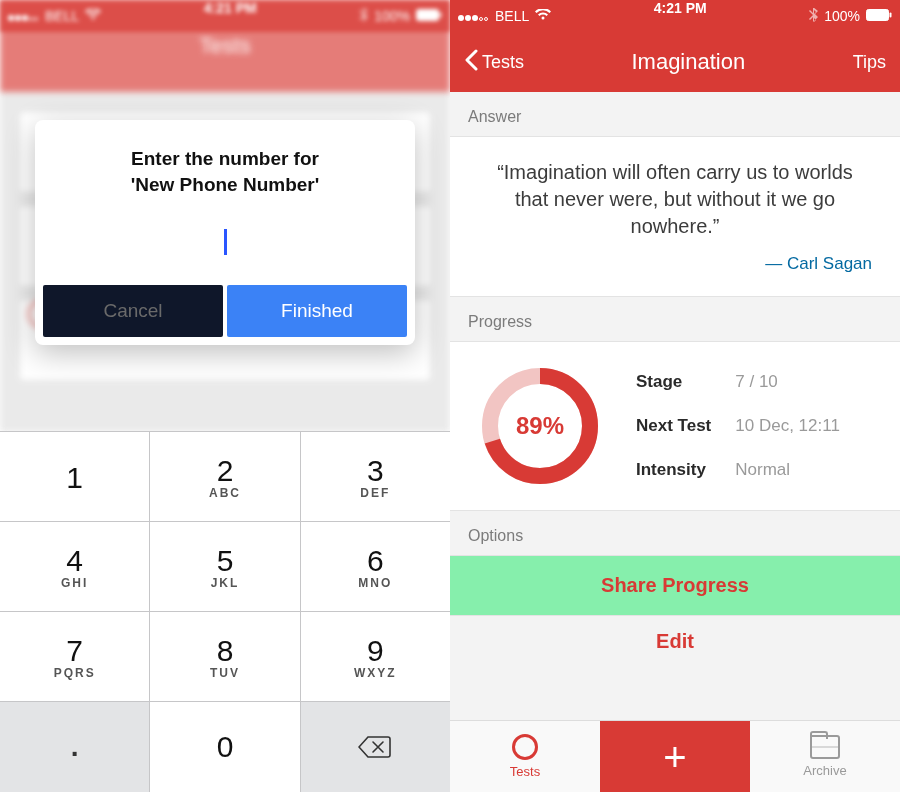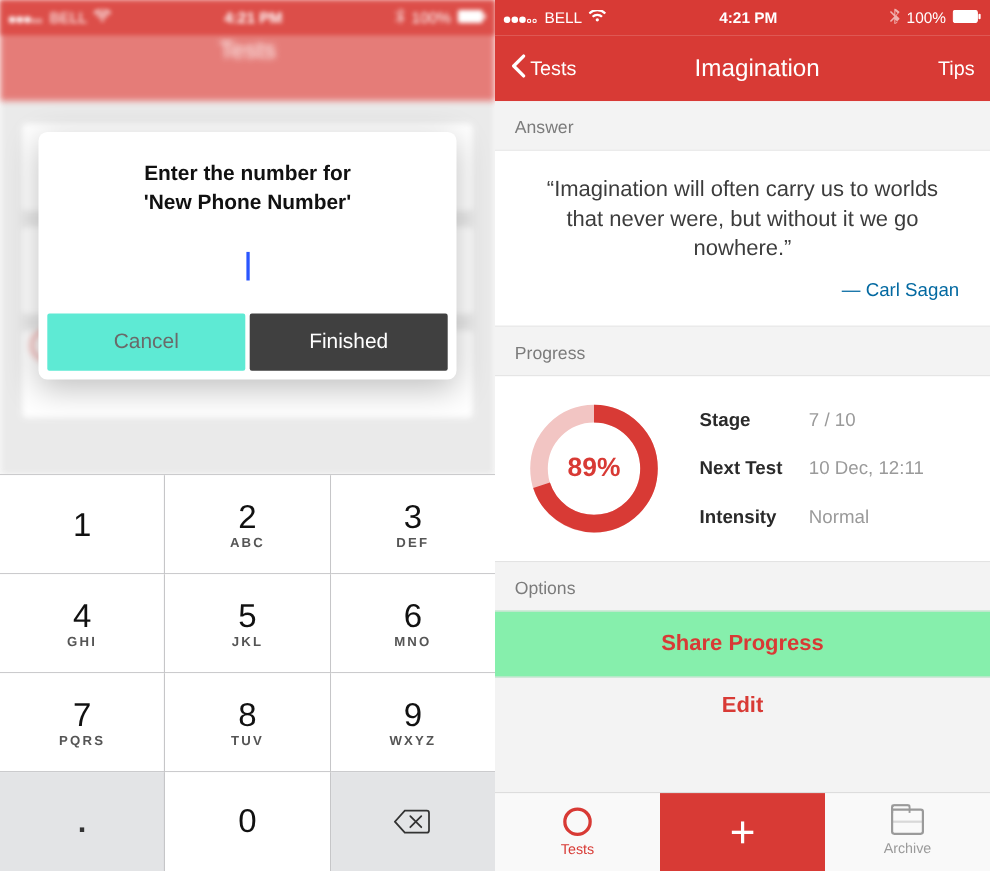--- a/index.html
+++ b/index.html
@@ -18,21 +18,20 @@
     position: relative;
     width: 450px;
     height: 792px;
     overflow: hidden;
   }
 
   
   .status-bar {
     height: 32px;
     display: flex;
-    align-items: center;
     justify-content: space-between;
     padding: 0 8px;
     font-size: 14px;
     color: #fff;
     background: #d83a35;
   }
   .status-left, .status-right { display: flex; align-items: center; gap: 6px; }
   .status-time { font-weight: 600; }
   .dots span {
     display:inline-block; width:6px; height:6px; border-radius:50%;
@@ -106,22 +105,22 @@
     width:3px; height:26px; background:#2a56ff;
   }
   .modal-buttons {
     display:flex; gap:4px; padding:8px;
   }
   .m-btn {
     flex:1; height:52px; border-radius:2px;
     display:flex; align-items:center; justify-content:center;
     font-size:19px; font-weight:400;
   }
-  .m-btn.cancel { background:#5eead4; color:#6a6a6a; }
-  .m-btn.finish { background:#404040; color:#fff; }
+  .m-btn.cancel { background:#0f172a; color:#6a6a6a; }
+  .m-btn.finish { background:#3b82f6; color:#fff; }
 
   
   .keypad {
     position:absolute; left:0; right:0; bottom:0;
     background:#f9f9f9;
     border-top:1px solid #c6c6c8;
   }
   .kp-row { display:flex; }
   .kp-key {
     flex:1;

